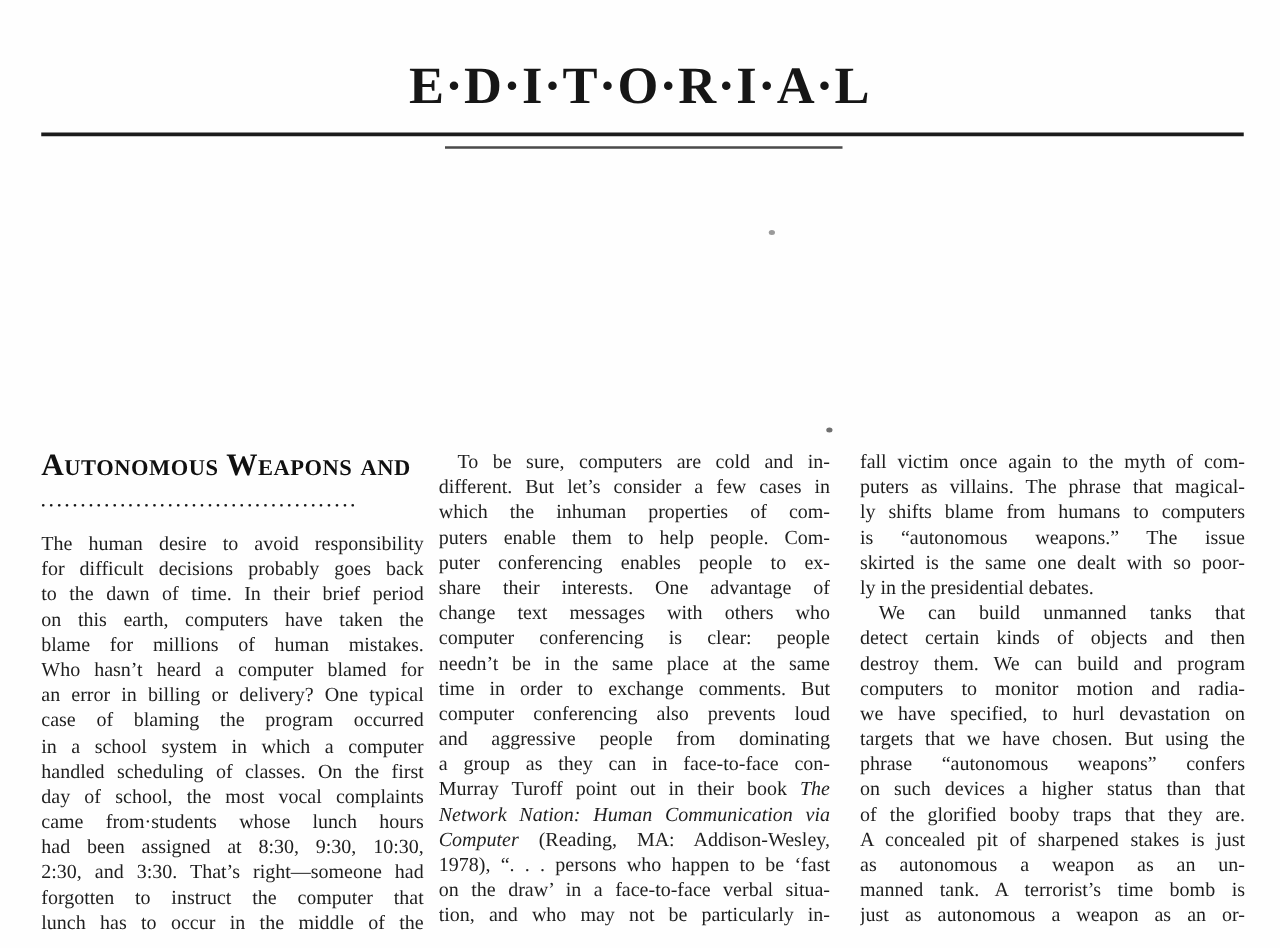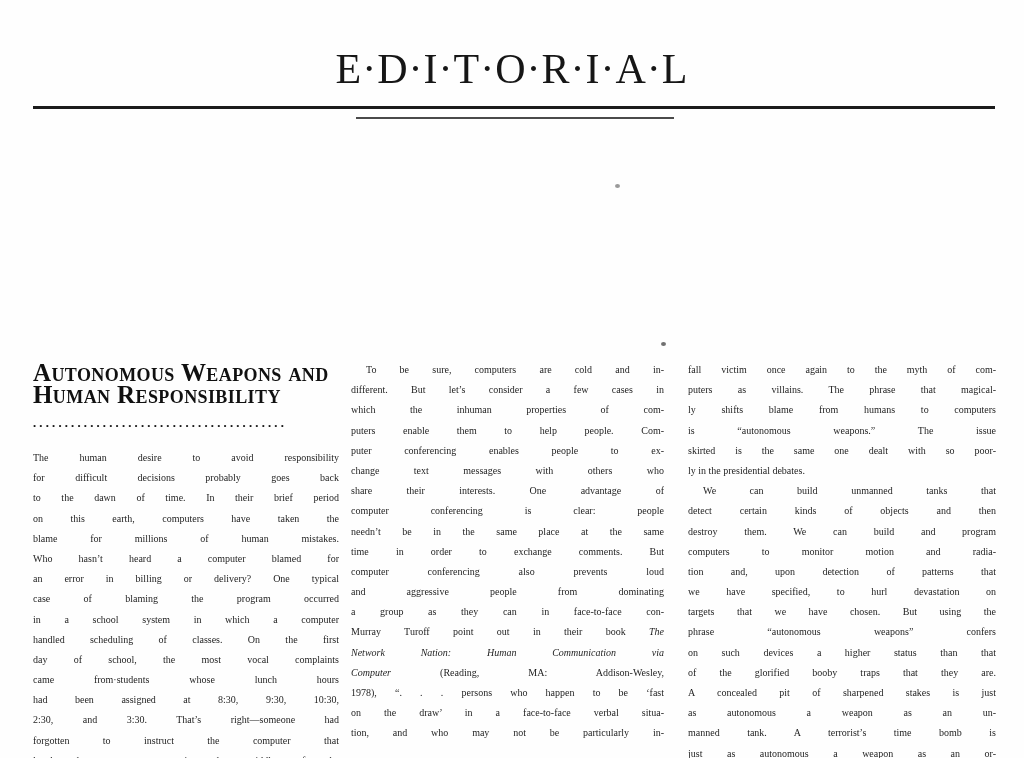--- a/index.html
+++ b/index.html
@@ -6,21 +6,21 @@
   body {
     width: 1024px; height: 758px; overflow: hidden; position: relative;
     background: #ffffff; color: #1e1e1e;
     font-family: "Liberation Serif", "DejaVu Serif", serif;
   }
   .page { position: absolute; inset: 0; background: #fefefe; }
 
   
   .masthead {
     position: absolute; top: 48px; left: 0; width: 100%;
-    margin: 0; text-align: center; font-weight: 400;
+    margin: 0; text-align: center; font-weight: 700;
     font-size: 42px; letter-spacing: 1px; color: #161616;
     font-family: "Liberation Serif", "DejaVu Serif", serif;
     line-height: 1;
   }
   .rule-primary {
     position: absolute; left: 33px; top: 106px; width: 962px; height: 3px;
     background: #1b1b1b;
   }
   .rule-secondary {
     position: absolute; left: 356px; top: 117px; width: 318px; height: 2px;
@@ -45,21 +45,21 @@
   .hline { display: block; }
 
   .dots {
     margin: 14px 0 16px 0; height: 12px; line-height: 12px;
     font-size: 9px; letter-spacing: 3.2px; color: #141414;
     white-space: nowrap; overflow: hidden;
   }
 
   .bodytext { width: 100%; }
   .line {
-    font-size: 10px; line-height: 20.2px; height: 20.2px;
+    font-size: 16px; line-height: 20.2px; height: 20.2px;
     text-align: justify; text-align-last: justify;
     overflow: hidden; color: #1e1e1e;
   }
   .line.indent { text-indent: 15px; }
   .line.left { text-align: left; text-align-last: left; }
   .it { font-style: italic; margin-top: 25px; }
 </style>
 </head>
 <body>
 
@@ -68,21 +68,20 @@
   <h1 class="masthead">E·D·I·T·O·R·I·A·L</h1>
   <div class="rule-primary"></div>
   <div class="rule-secondary"></div>
 
   <div class="speck s1"></div>
   <div class="speck s2"></div>
 
   <section class="col" id="col1">
     <h2 class="heading">
       <span class="hline">Autonomous Weapons and</span>
-      <span class="hline">Human Responsibility</span>
     </h2>
     <div class="dots">••••••••••••••••••••••••••••••••••••••••</div>
     <div class="bodytext">
         <div class="line"><span>The human desire to avoid responsibility</span></div>
         <div class="line"><span>for difficult decisions probably goes back</span></div>
         <div class="line"><span>to the dawn of time. In their brief period</span></div>
         <div class="line"><span>on this earth, computers have taken the</span></div>
         <div class="line"><span>blame for millions of human mistakes.</span></div>
         <div class="line"><span>Who hasn’t heard a computer blamed for</span></div>
         <div class="line"><span>an error in billing or delivery? One typical</span></div>
@@ -98,22 +97,22 @@
       </div>
   </section>
 
   <section class="col" id="col2">
     <div class="bodytext">
         <div class="line indent"><span>To be sure, computers are cold and in-</span></div>
         <div class="line"><span>different. But let’s consider a few cases in</span></div>
         <div class="line"><span>which the inhuman properties of com-</span></div>
         <div class="line"><span>puters enable them to help people. Com-</span></div>
         <div class="line"><span>puter conferencing enables people to ex-</span></div>
+        <div class="line"><span>share their interests. One advantage of</span></div>
         <div class="line"><span>change text messages with others who</span></div>
-        <div class="line"><span>share their interests. One advantage of</span></div>
         <div class="line"><span>computer conferencing is clear: people</span></div>
         <div class="line"><span>needn’t be in the same place at the same</span></div>
         <div class="line"><span>time in order to exchange comments. But</span></div>
         <div class="line"><span>computer conferencing also prevents loud</span></div>
         <div class="line"><span>and aggressive people from dominating</span></div>
         <div class="line"><span>a group as they can in face-to-face con-</span></div>
         <div class="line"><span>Murray Turoff point out in their book </span><span class="it">The</span></div>
         <div class="line"><span class="it">Network Nation: Human Communication via</span></div>
         <div class="line"><span class="it">Computer</span><span> (Reading, MA: Addison-Wesley,</span></div>
         <div class="line"><span>1978), “. . . persons who happen to be ‘fast</span></div>
@@ -127,21 +126,20 @@
         <div class="line"><span>fall victim once again to the myth of com-</span></div>
         <div class="line"><span>puters as villains. The phrase that magical-</span></div>
         <div class="line"><span>ly shifts blame from humans to computers</span></div>
         <div class="line"><span>is “autonomous weapons.” The issue</span></div>
         <div class="line"><span>skirted is the same one dealt with so poor-</span></div>
         <div class="line left"><span>ly in the presidential debates.</span></div>
         <div class="line indent"><span>We can build unmanned tanks that</span></div>
         <div class="line"><span>detect certain kinds of objects and then</span></div>
         <div class="line"><span>destroy them. We can build and program</span></div>
         <div class="line"><span>computers to monitor motion and radia-</span></div>
-        <div class="line"><span>tion and, upon detection of patterns that</span></div>
         <div class="line"><span>we have specified, to hurl devastation on</span></div>
         <div class="line"><span>targets that we have chosen. But using the</span></div>
         <div class="line"><span>phrase “autonomous weapons” confers</span></div>
         <div class="line"><span>on such devices a higher status than that</span></div>
         <div class="line"><span>of the glorified booby traps that they are.</span></div>
         <div class="line"><span>A concealed pit of sharpened stakes is just</span></div>
         <div class="line"><span>as autonomous a weapon as an un-</span></div>
         <div class="line"><span>manned tank. A terrorist’s time bomb is</span></div>
         <div class="line"><span>just as autonomous a weapon as an or-</span></div>
       </div>

